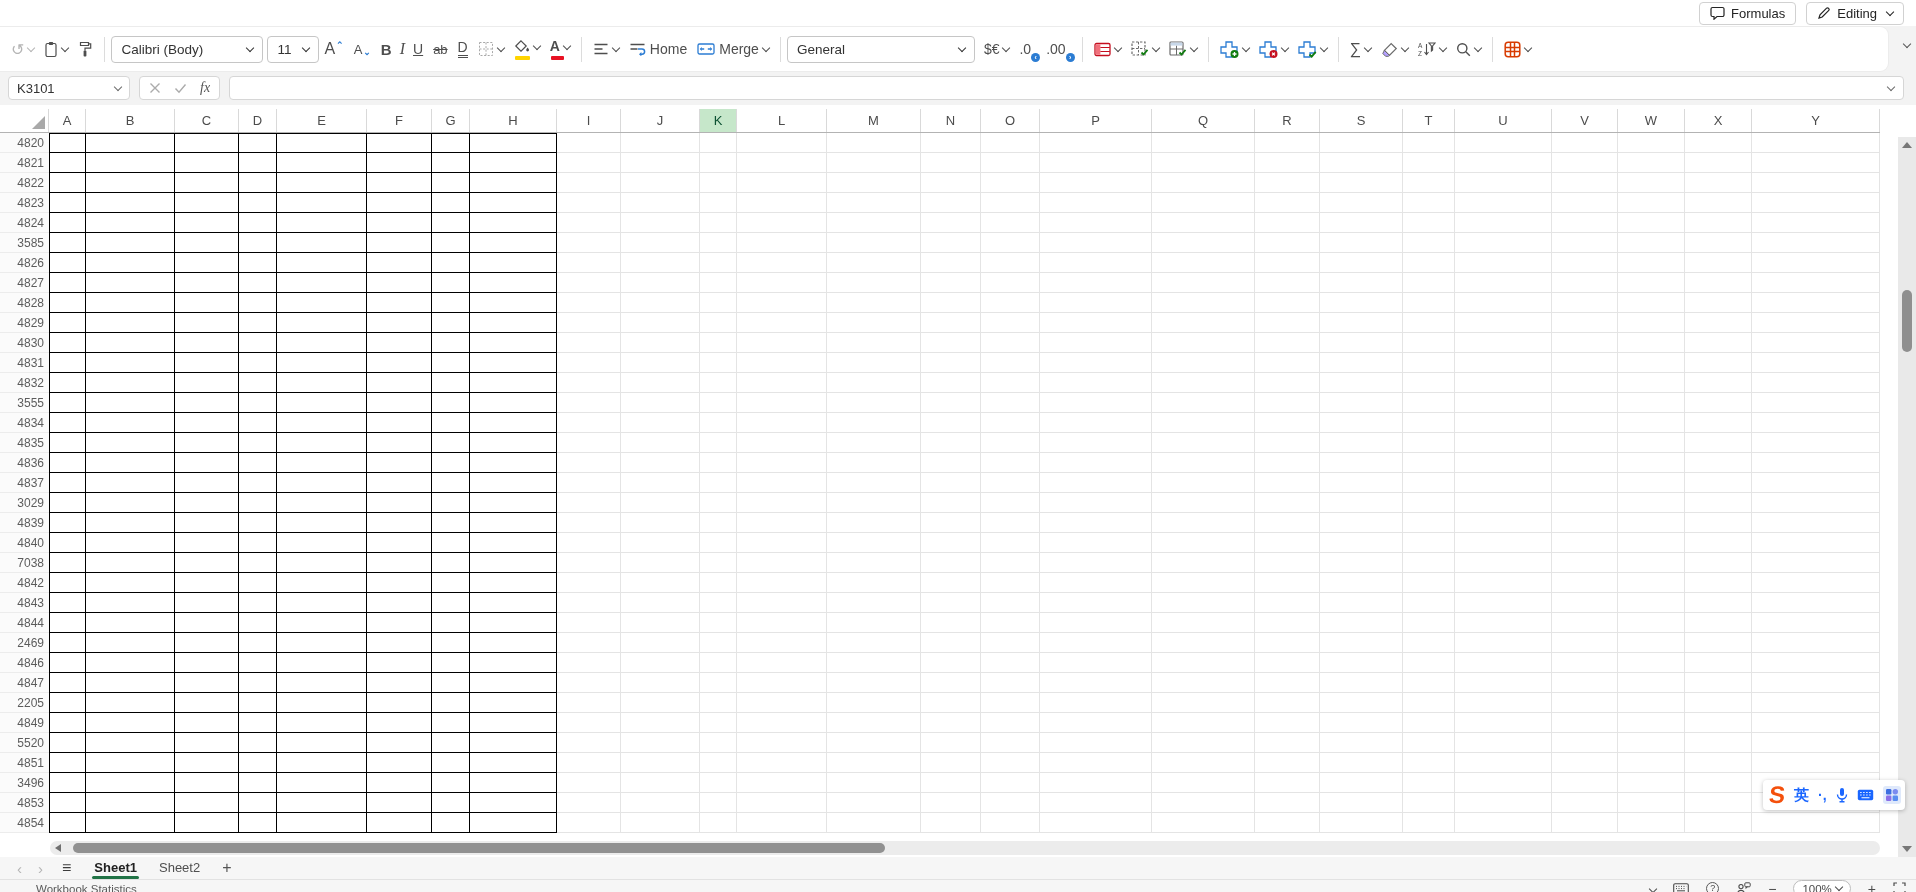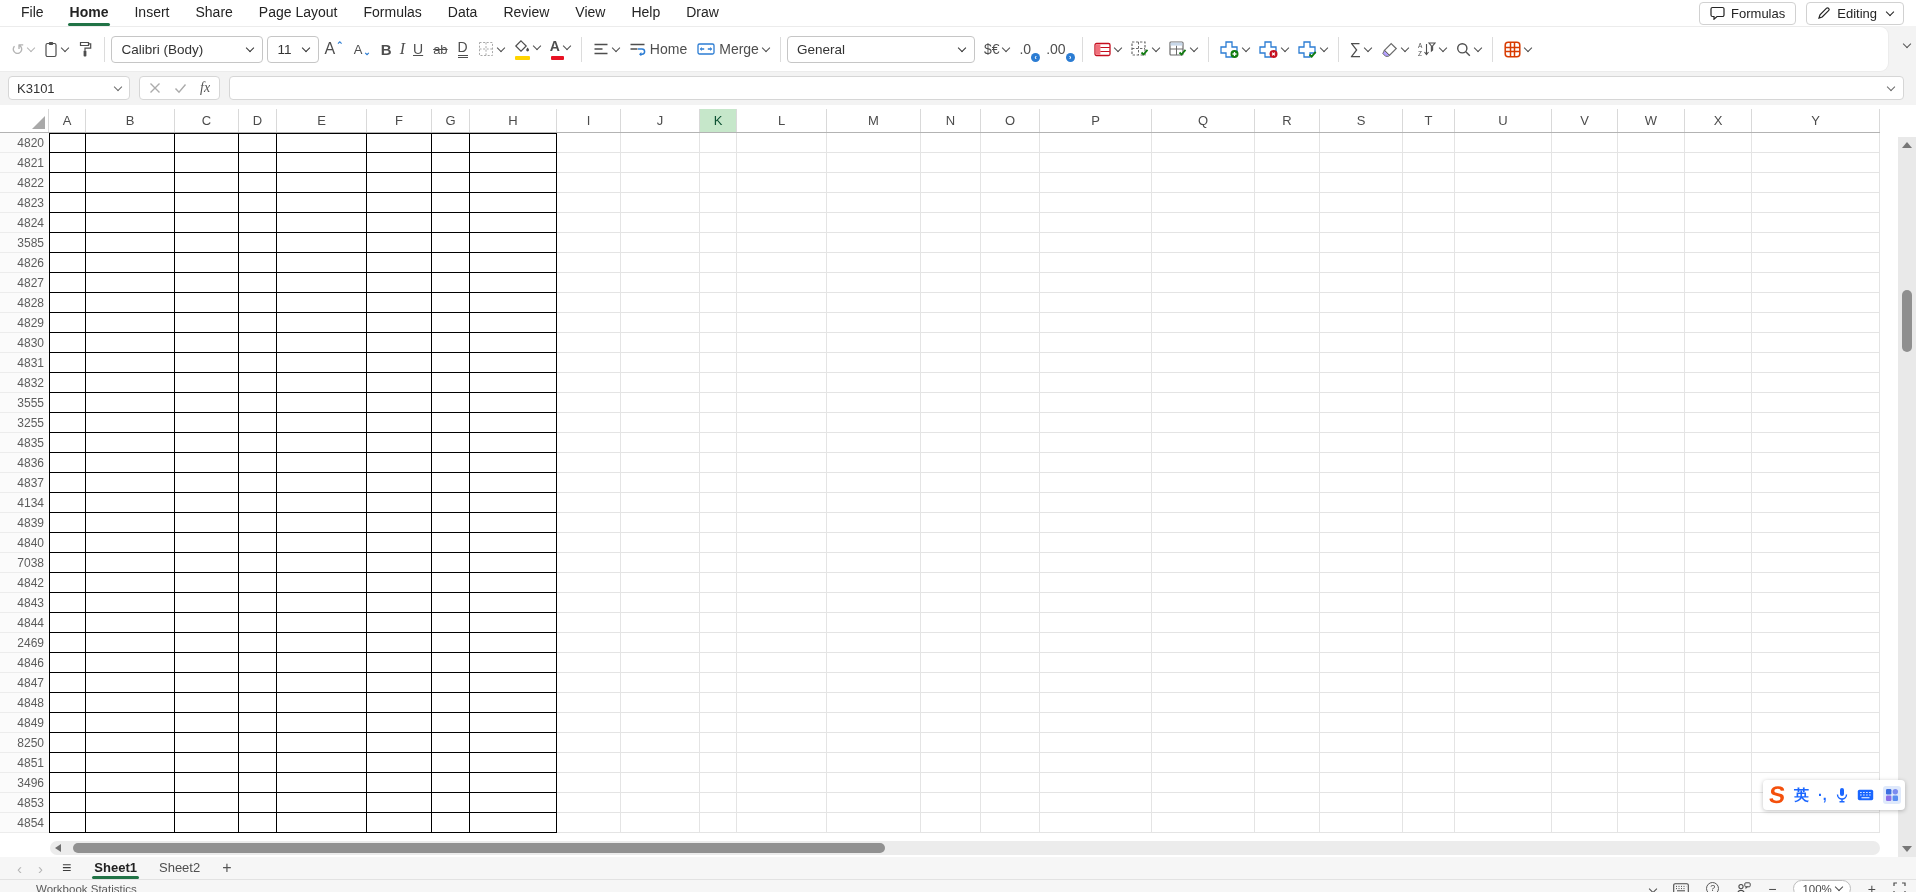--- a/index.html
+++ b/index.html
@@ -84,33 +84,20 @@
   .ime-s{color:#f4500c;font-weight:900;font-size:24px;line-height:26px;transform:skewX(-6deg);cursor:pointer}
   .ime-lang{color:#1a66ff;font-weight:700;font-size:15px;cursor:pointer}
   .ime-punct{color:#1a66ff;font-weight:700;font-size:14px;cursor:pointer}
   .ime-sq{background:#dfe9fb;border-radius:3px;padding:2px;display:inline-flex;cursor:pointer}
   svg{display:block}
 </style>
 </head>
 <body>
 
 <div class="menubar">
-  <div id="menu-items" style="display:flex">
-      <div class="menu-item">File</div>
-      <div class="menu-item active">Home</div>
-      <div class="menu-item">Insert</div>
-      <div class="menu-item">Share</div>
-      <div class="menu-item">Page Layout</div>
-      <div class="menu-item">Formulas</div>
-      <div class="menu-item">Data</div>
-      <div class="menu-item">Review</div>
-      <div class="menu-item">View</div>
-      <div class="menu-item">Help</div>
-      <div class="menu-item">Draw</div>
-    </div>
   <div class="menu-right">
     <div class="pill-btn">
       <span class="sicon">
         <svg width="15" height="14" viewBox="0 0 15 14">
             <path d="M2.5 1.5h10a1.5 1.5 0 0 1 1.5 1.5v6a1.5 1.5 0 0 1-1.5 1.5H7l-3 2.7v-2.7H2.5A1.5 1.5 0 0 1 1 9V3a1.5 1.5 0 0 1 1.5-1.5z" fill="none" stroke="#242424" stroke-width="1.2"></path>
           </svg>
       </span>
       <span>Formulas</span>
     </div>
     <div class="pill-btn">
@@ -836,21 +823,21 @@
         <div class="cell" style="width: 65px;"></div>
         <div class="cell" style="width: 83px;"></div>
         <div class="cell" style="width: 52px;"></div>
         <div class="cell" style="width: 97px;"></div>
         <div class="cell" style="width: 66px;"></div>
         <div class="cell" style="width: 67px;"></div>
         <div class="cell" style="width: 67px;"></div>
         <div class="cell" style="width: 128px;"></div>
       </div>
       <div class="grow">
-        <div class="rh">3255</div>
+        <div class="rh">4834</div>
         <div class="cell b bl" style="width: 37px;"></div>
         <div class="cell b" style="width: 89px;"></div>
         <div class="cell b" style="width: 64px;"></div>
         <div class="cell b" style="width: 38px;"></div>
         <div class="cell b" style="width: 90px;"></div>
         <div class="cell b" style="width: 65px;"></div>
         <div class="cell b" style="width: 38px;"></div>
         <div class="cell b" style="width: 87px;"></div>
         <div class="cell" style="width: 64px;"></div>
         <div class="cell" style="width: 79px;"></div>
@@ -948,21 +935,21 @@
         <div class="cell" style="width: 65px;"></div>
         <div class="cell" style="width: 83px;"></div>
         <div class="cell" style="width: 52px;"></div>
         <div class="cell" style="width: 97px;"></div>
         <div class="cell" style="width: 66px;"></div>
         <div class="cell" style="width: 67px;"></div>
         <div class="cell" style="width: 67px;"></div>
         <div class="cell" style="width: 128px;"></div>
       </div>
       <div class="grow">
-        <div class="rh">4134</div>
+        <div class="rh">3029</div>
         <div class="cell b bl" style="width: 37px;"></div>
         <div class="cell b" style="width: 89px;"></div>
         <div class="cell b" style="width: 64px;"></div>
         <div class="cell b" style="width: 38px;"></div>
         <div class="cell b" style="width: 90px;"></div>
         <div class="cell b" style="width: 65px;"></div>
         <div class="cell b" style="width: 38px;"></div>
         <div class="cell b" style="width: 87px;"></div>
         <div class="cell" style="width: 64px;"></div>
         <div class="cell" style="width: 79px;"></div>
@@ -1228,21 +1215,21 @@
         <div class="cell" style="width: 65px;"></div>
         <div class="cell" style="width: 83px;"></div>
         <div class="cell" style="width: 52px;"></div>
         <div class="cell" style="width: 97px;"></div>
         <div class="cell" style="width: 66px;"></div>
         <div class="cell" style="width: 67px;"></div>
         <div class="cell" style="width: 67px;"></div>
         <div class="cell" style="width: 128px;"></div>
       </div>
       <div class="grow">
-        <div class="rh">4848</div>
+        <div class="rh">2205</div>
         <div class="cell b bl" style="width: 37px;"></div>
         <div class="cell b" style="width: 89px;"></div>
         <div class="cell b" style="width: 64px;"></div>
         <div class="cell b" style="width: 38px;"></div>
         <div class="cell b" style="width: 90px;"></div>
         <div class="cell b" style="width: 65px;"></div>
         <div class="cell b" style="width: 38px;"></div>
         <div class="cell b" style="width: 87px;"></div>
         <div class="cell" style="width: 64px;"></div>
         <div class="cell" style="width: 79px;"></div>
@@ -1284,21 +1271,21 @@
         <div class="cell" style="width: 65px;"></div>
         <div class="cell" style="width: 83px;"></div>
         <div class="cell" style="width: 52px;"></div>
         <div class="cell" style="width: 97px;"></div>
         <div class="cell" style="width: 66px;"></div>
         <div class="cell" style="width: 67px;"></div>
         <div class="cell" style="width: 67px;"></div>
         <div class="cell" style="width: 128px;"></div>
       </div>
       <div class="grow">
-        <div class="rh">8250</div>
+        <div class="rh">5520</div>
         <div class="cell b bl" style="width: 37px;"></div>
         <div class="cell b" style="width: 89px;"></div>
         <div class="cell b" style="width: 64px;"></div>
         <div class="cell b" style="width: 38px;"></div>
         <div class="cell b" style="width: 90px;"></div>
         <div class="cell b" style="width: 65px;"></div>
         <div class="cell b" style="width: 38px;"></div>
         <div class="cell b" style="width: 87px;"></div>
         <div class="cell" style="width: 64px;"></div>
         <div class="cell" style="width: 79px;"></div>

